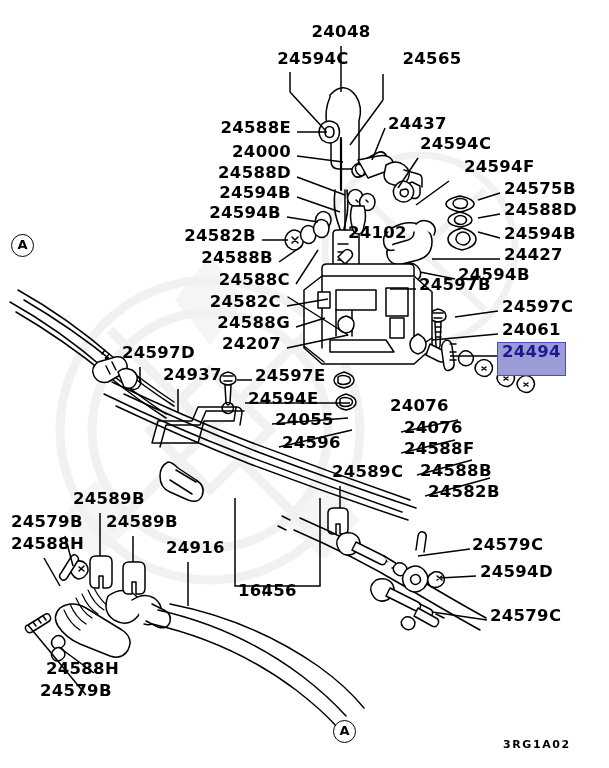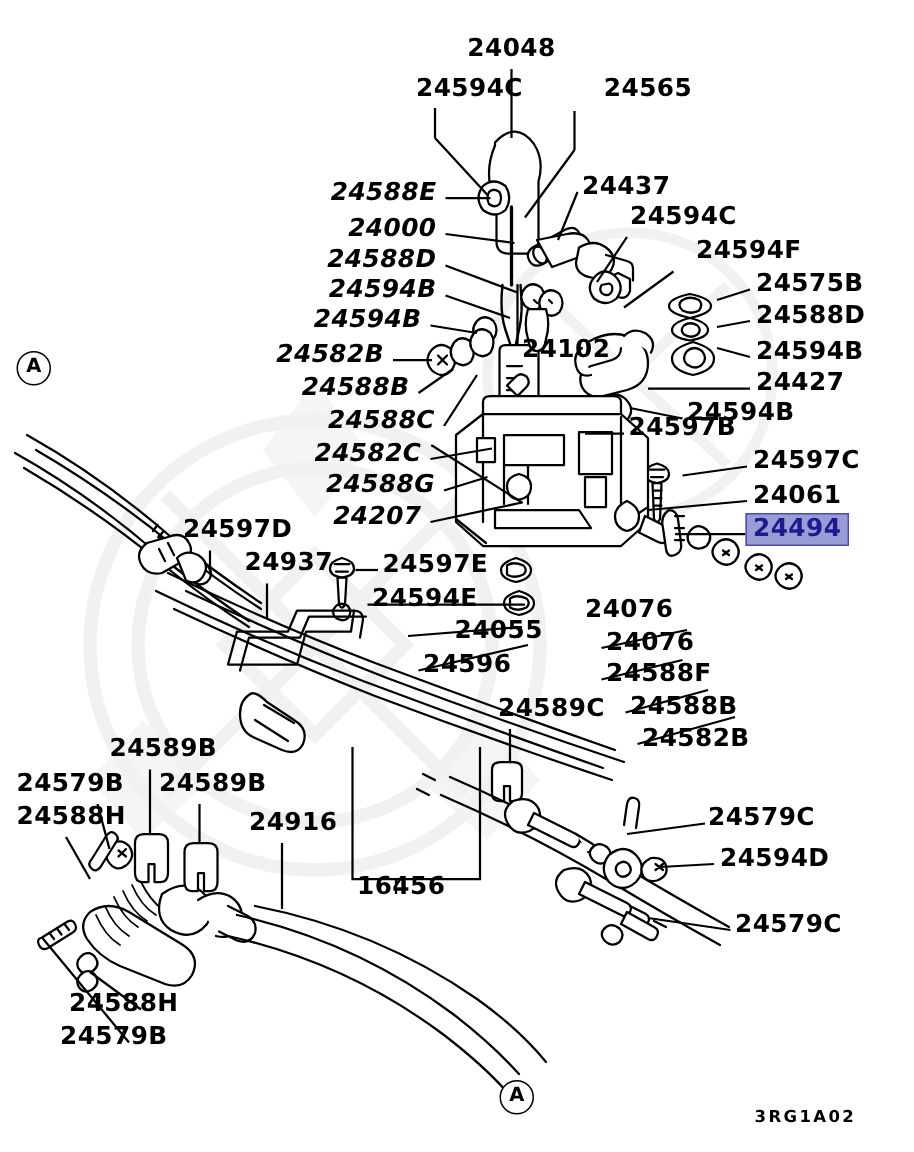--- a/index.html
+++ b/index.html
@@ -27,27 +27,27 @@
   .lbl {
     position: absolute;
     font-family: "DejaVu Sans", "Liberation Sans", sans-serif;
     font-size: 16.5px;
     font-weight: 700;
     color: #000000;
     letter-spacing: 0.3px;
     white-space: nowrap;
     line-height: 1;
   }
-  .lbl.r { transform: translateX(-100%); font-style: italic; }
+  .lbl.r { transform: translateX(-100%); }
   .lbl.c { transform: translateX(-50%); }
   .lbl.hl {
     color: #1b1b8f;
     background: #9b9bd6;
     border: 1px solid #4b4bbd;
-    padding: 1px 4px 2px 4px;
+    padding: 1px 4px 14px 4px;
     margin-left: -4px;
     margin-top: -2px;
     box-sizing: border-box;
   }
   .code {
     position: absolute;
     font-family: "DejaVu Sans", "Liberation Sans", sans-serif;
     font-size: 11px;
     font-weight: 700;
     letter-spacing: 1.6px;
@@ -367,21 +367,21 @@
       <div class="lbl" style="left: 502px; top: 299px;">24597C</div>
       <div class="lbl r" style="left: 290px; top: 315px;">24588G</div>
       <div class="lbl" style="left: 502px; top: 322px;">24061</div>
       <div class="lbl r" style="left: 281px; top: 336px;">24207</div>
       <div class="lbl hl" style="left: 501px; top: 344px;">24494</div>
       <div class="lbl" style="left: 122px; top: 345px;">24597D</div>
       <div class="lbl" style="left: 163px; top: 367px;">24937</div>
       <div class="lbl" style="left: 255px; top: 368px;">24597E</div>
       <div class="lbl" style="left: 248px; top: 391px;">24594E</div>
       <div class="lbl" style="left: 390px; top: 398px;">24076</div>
-      <div class="lbl" style="left: 275px; top: 412px; margin-left: 28px;">24055</div>
+      <div class="lbl" style="left: 275px; top: 412px;">24055</div>
       <div class="lbl" style="left: 404px; top: 420px;">24076</div>
       <div class="lbl" style="left: 282px; top: 435px;">24596</div>
       <div class="lbl" style="left: 404px; top: 441px;">24588F</div>
       <div class="lbl" style="left: 332px; top: 464px;">24589C</div>
       <div class="lbl" style="left: 420px; top: 463px;">24588B</div>
       <div class="lbl" style="left: 428px; top: 484px;">24582B</div>
       <div class="lbl" style="left: 73px; top: 491px;">24589B</div>
       <div class="lbl" style="left: 11px; top: 514px;">24579B</div>
       <div class="lbl" style="left: 106px; top: 514px;">24589B</div>
       <div class="lbl" style="left: 11px; top: 536px;">24588H</div>

